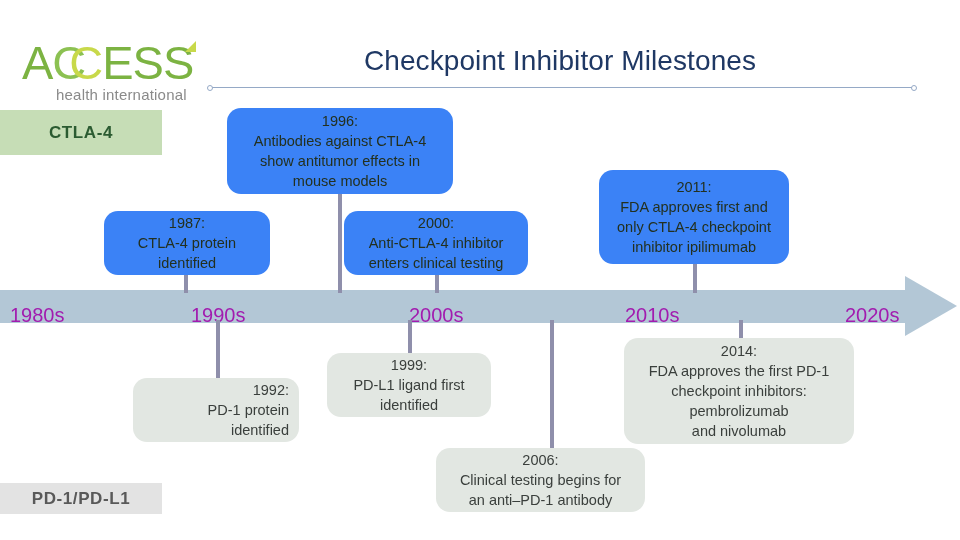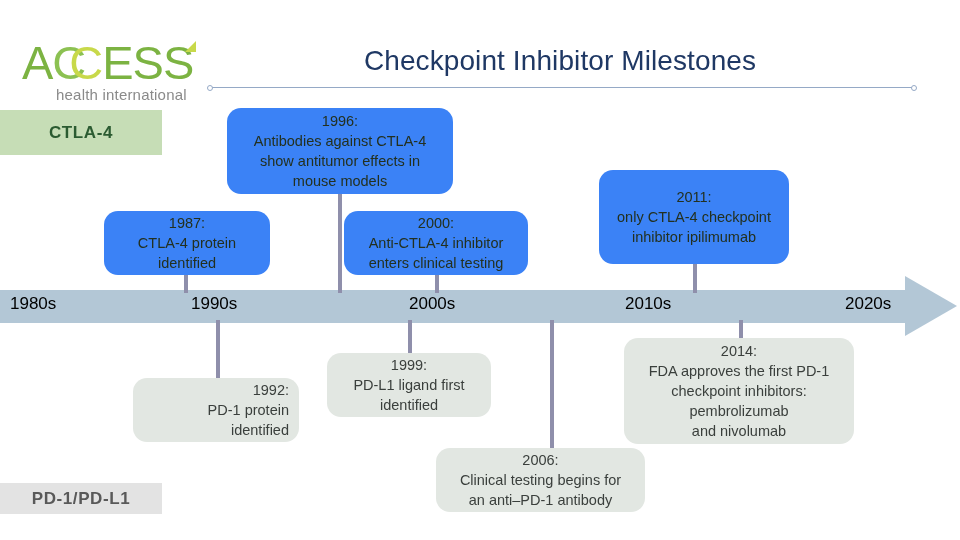--- a/index.html
+++ b/index.html
@@ -134,23 +134,23 @@
     left: 905px;
     top: 276px;
     width: 0;
     height: 0;
     border-top: 30px solid transparent;
     border-bottom: 30px solid transparent;
     border-left: 52px solid #b3c7d6;
   }
   .tick-label {
     position: absolute;
-    top: 294px;
-    font-size: 17px;
-    color: #000000;
+    top: 304px;
+    font-size: 20px;
+    color: #a21caf;
     white-space: nowrap;
   }
 
   
   .stem {
     position: absolute;
     width: 4px;
     background: #8f8fab;
   }
 
@@ -229,20 +229,21 @@
   </div>
 
   <div class="event green" style="left:344px; top:211px; width:184px; height:64px;">
     <span class="ln">2000:</span>
     <span class="ln">Anti-CTLA-4 inhibitor</span>
     <span class="ln">enters clinical testing</span>
   </div>
 
   <div class="event green" style="left:599px; top:170px; width:190px; height:94px;">
     <span class="ln">2011:</span>
+    <span class="ln">FDA approves first and</span>
     <span class="ln">only CTLA-4 checkpoint</span>
     <span class="ln">inhibitor ipilimumab</span>
   </div>
 
   <div class="event grey" style="left:133px; top:378px; width:166px; height:64px;align-items:flex-end;">
     <span class="ln">1992:</span>
     <span class="ln">PD-1 protein</span>
     <span class="ln">identified</span>
   </div>
 

